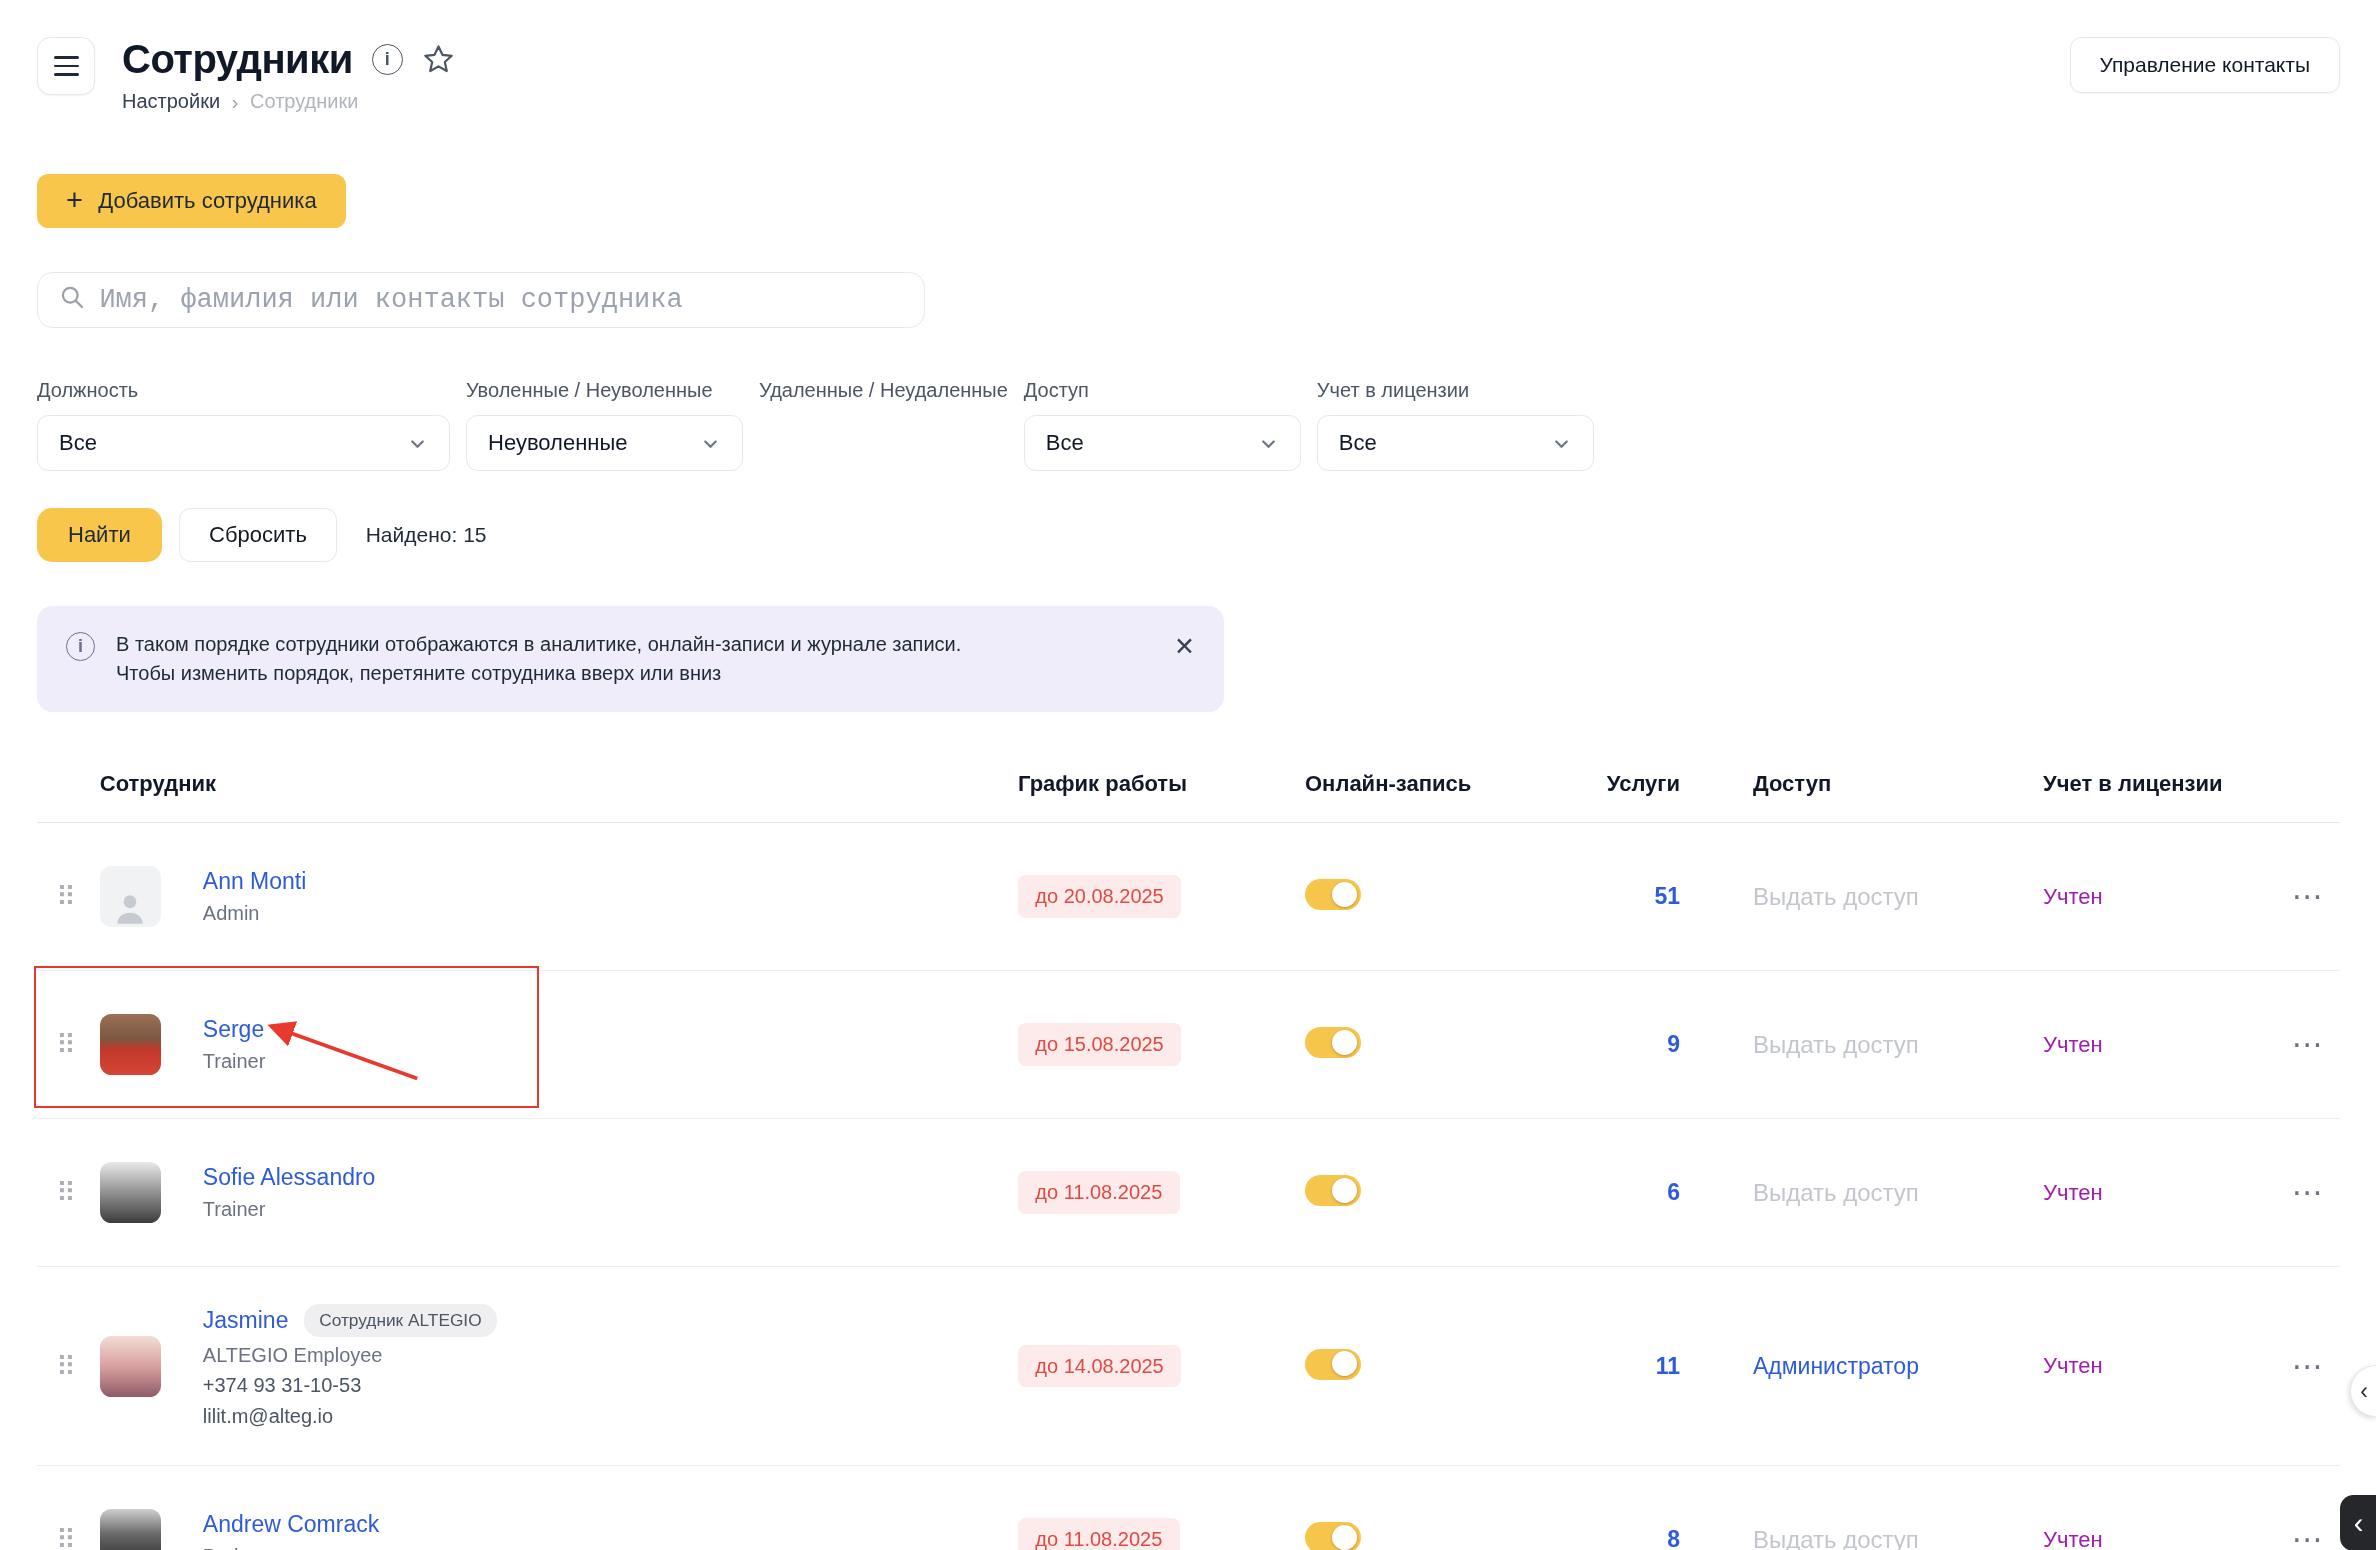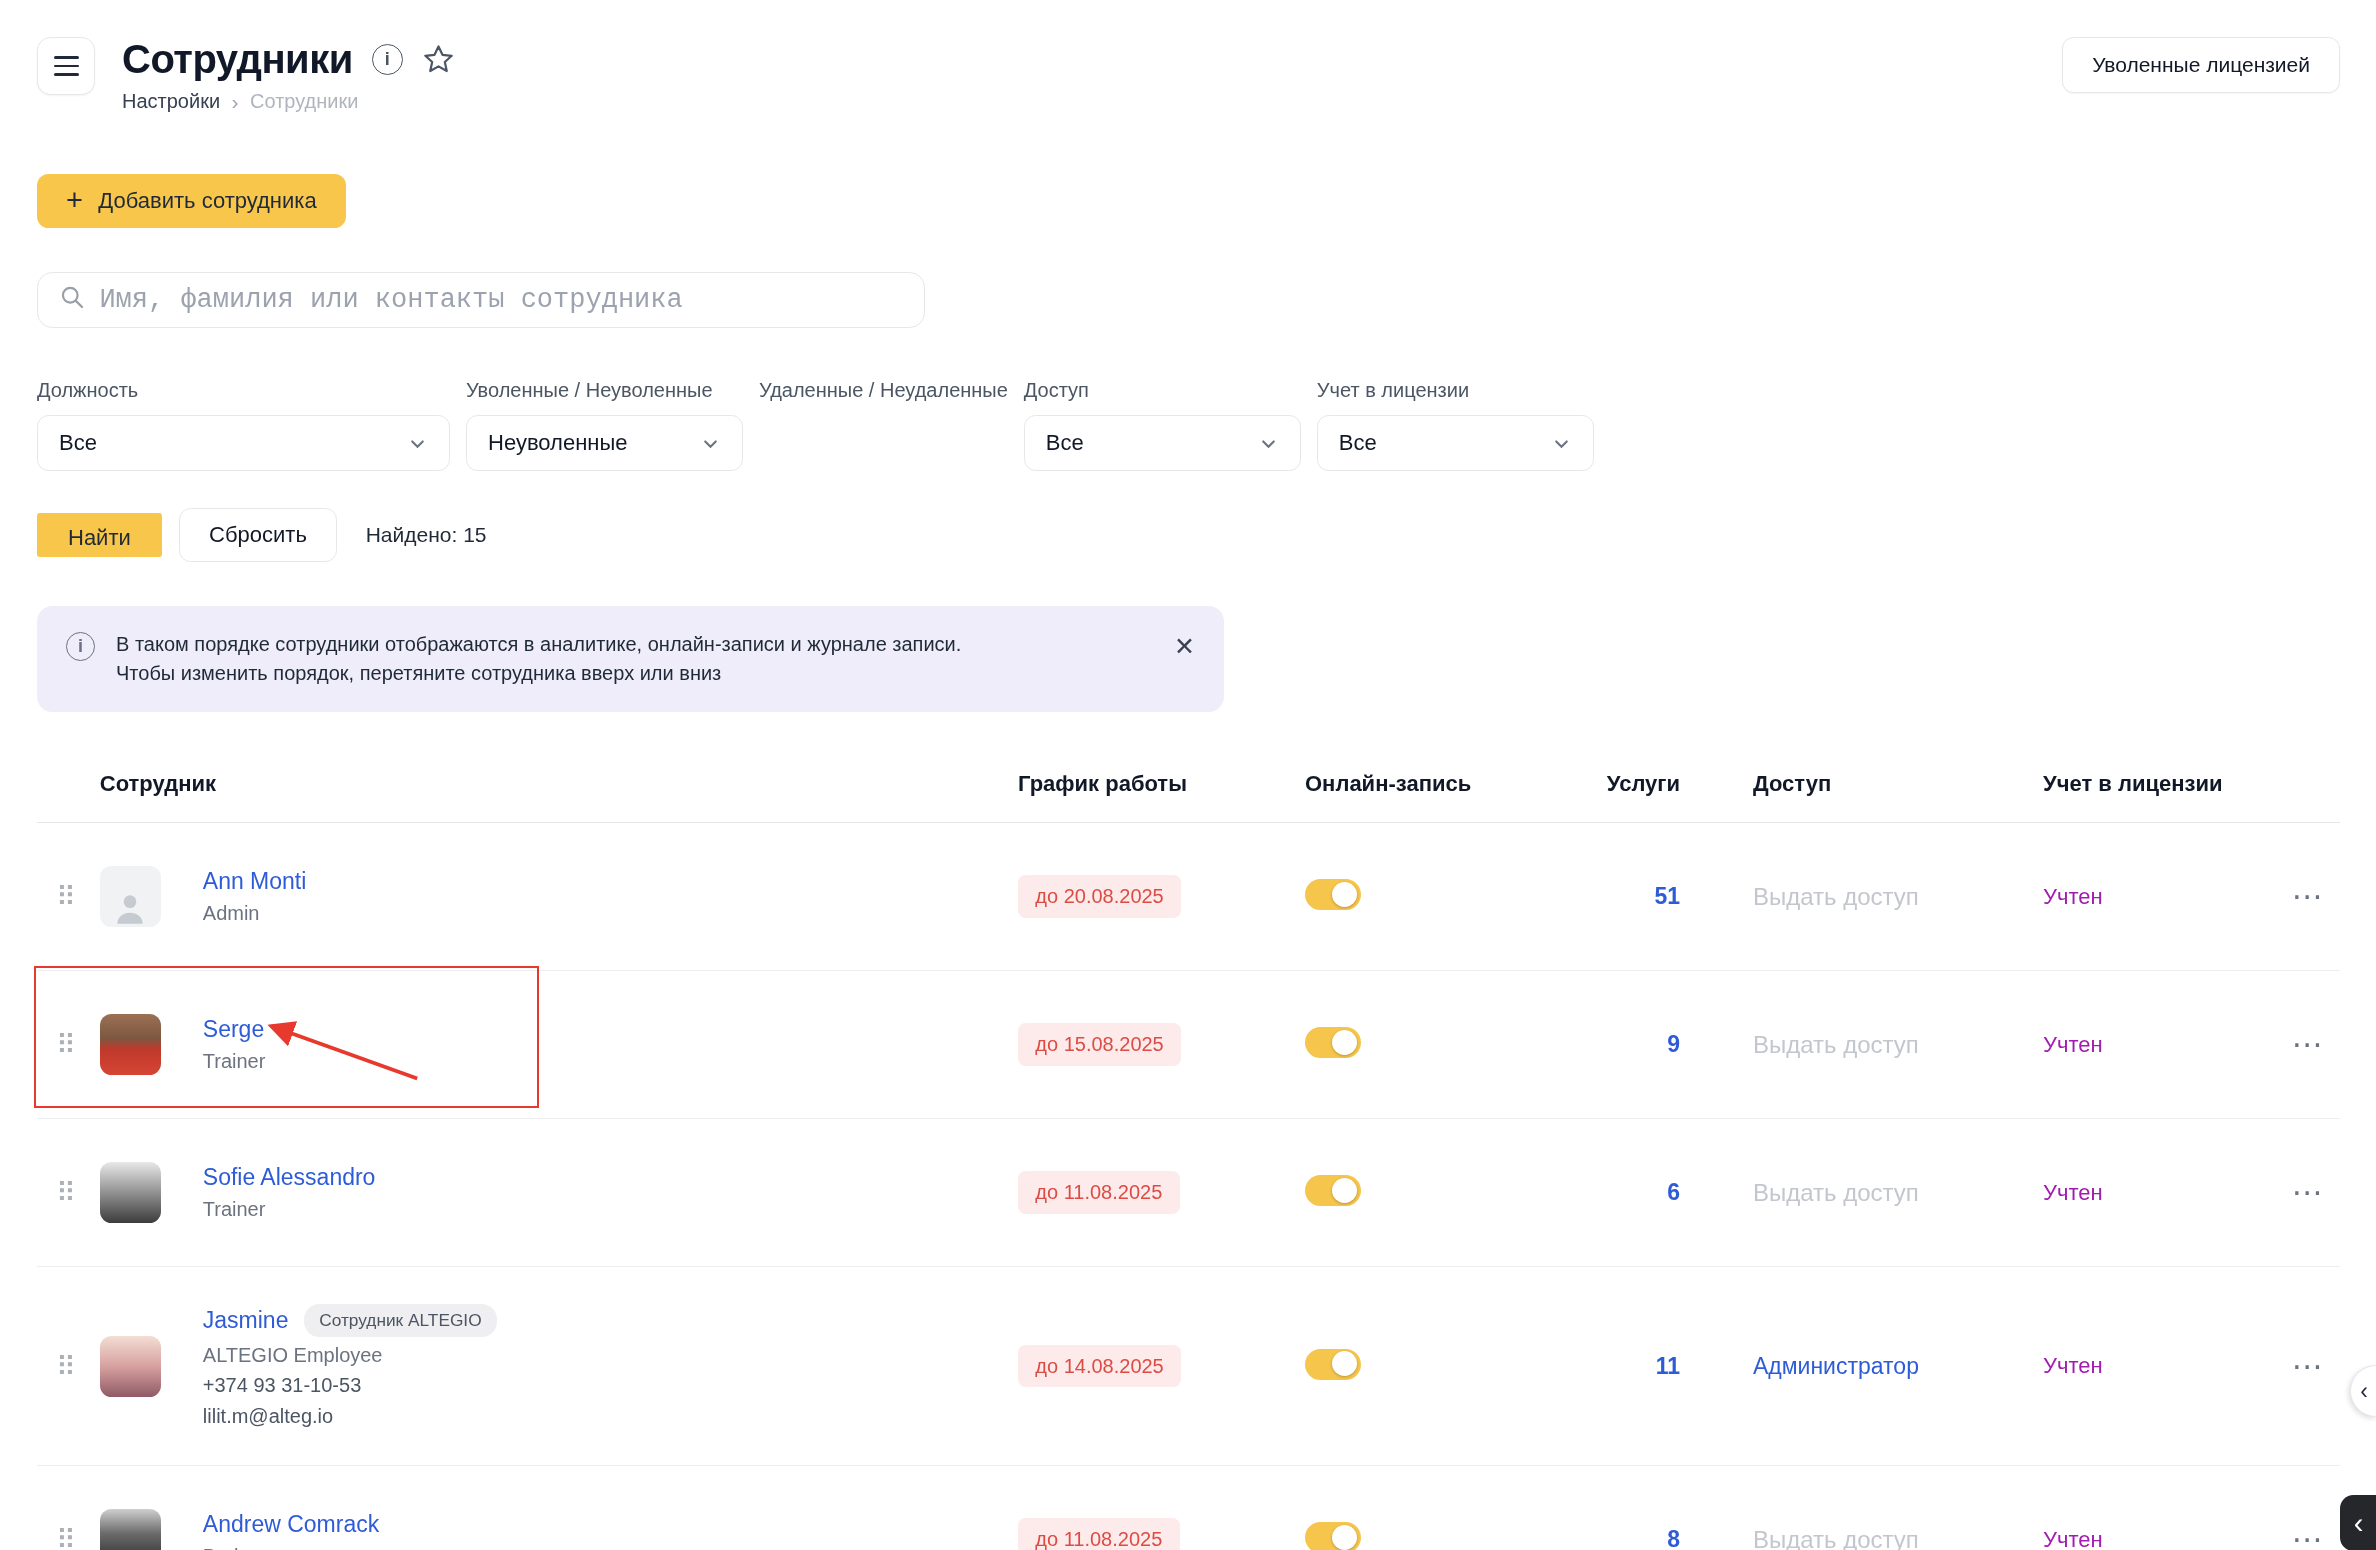--- a/index.html
+++ b/index.html
@@ -48,21 +48,21 @@
   
   .filters { margin-top:51px; display:flex; gap:16px; }
   .filter-label { font-size:20px; color:#4B5563; margin-bottom:13.4px; }
   .select { height:56px; border:1px solid #E5E7EB; border-radius:11.5px; background:#fff;
     display:flex; align-items:center; justify-content:space-between; padding:0 21px;
     font-size:22px; color:#111827; cursor:pointer; }
   .w-lg { width:413px; } .w-md { width:277px; }
 
   
   .actions { margin-top:37px; display:flex; align-items:center; gap:17.3px; }
-  .find-btn { height:44px; padding:12px 31px; background:#F7C64B; border:none; border-radius:3px;
+  .find-btn { height:54px; padding:12px 31px; background:#F7C64B; border:none; border-radius:15px;
     font-size:22px; font-weight:500; color:#1F2937; cursor:pointer;
     font-family:"Liberation Sans","DejaVu Sans",sans-serif; }
   .reset-btn { height:54px; padding:0 29px; background:#fff; border:1px solid #E5E7EB;
     border-radius:11.5px; font-size:22px; color:#111827; cursor:pointer;
     font-family:"Liberation Sans","DejaVu Sans",sans-serif; }
   .found { margin-left:11.5px; font-size:21px; color:#1F2937; }
 
   
   .banner { margin-top:44px; width:1187px; background:#EEEDF9; border-radius:15.4px;
     padding:24px 29px; display:flex; gap:21px; align-items:flex-start; }
@@ -151,21 +151,21 @@
             <path d="M12 2.5l2.9 6.1 6.7.7-5 4.5 1.4 6.6L12 17l-6 3.4 1.4-6.6-5-4.5 6.7-.7z"></path>
           </svg>
         </div>
       </div>
       <div class="breadcrumb">
         <span class="parent">Настройки</span>
         <span class="sep">›</span>
         <span class="current">Сотрудники</span>
       </div>
     </div>
-    <button class="license-btn">Уволенные лицензией</button>
+    <button class="license-btn">Управление контакты</button>
   </div>
 
   
   <button class="add-btn">
     <span class="plus">+</span>
     <span>Добавить сотрудника</span>
   </button>
 
   
   <div class="search-box">

